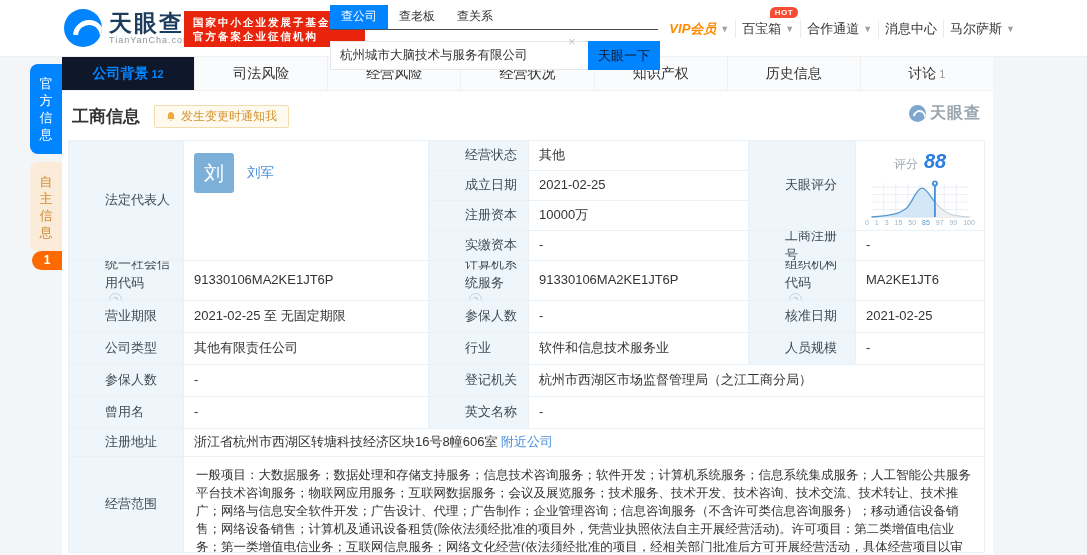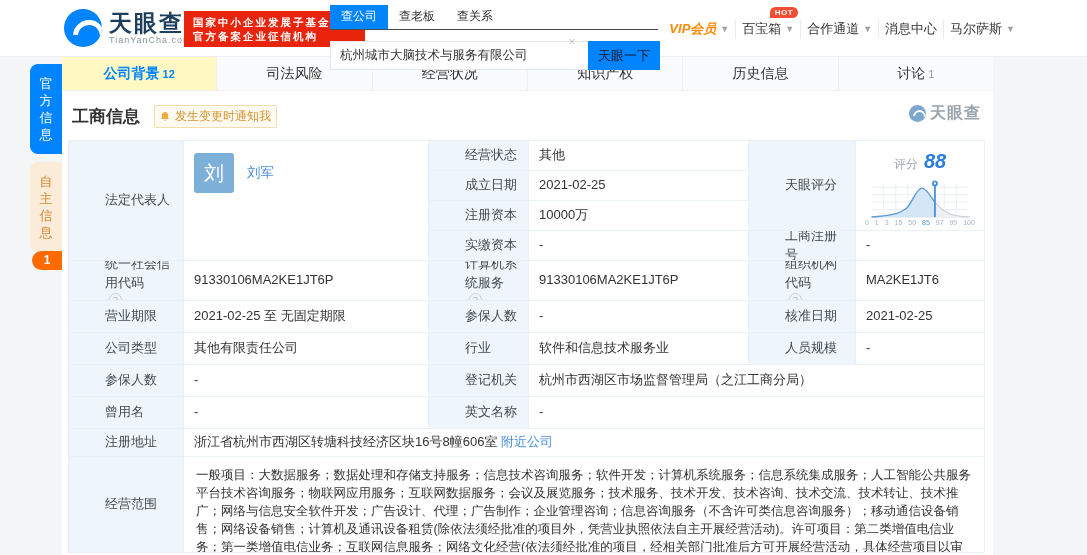--- a/index.html
+++ b/index.html
@@ -30,36 +30,36 @@
   .caret { font-size:9px; color:#9aa2aa; margin-left:4px; font-style:normal; }
   .hot { position:absolute; top:-13px; right:2px; background:#f74c31; color:#fff; font-size:8px; font-weight:bold; padding:1px 5px; border-radius:6px 6px 6px 0; letter-spacing:.5px; }
 
   
   .card { position:absolute; left:62px; top:57px; width:931px; height:498px; background:#fff; }
 
   
   .nav { display:flex; height:34px; background:#fafbfc; border-bottom:1px solid #f0f0f0; }
   .nav-tab { flex:1; display:flex; align-items:center; justify-content:center; font-size:14px; color:#333; cursor:pointer; border-left:1px solid #f0f0f0; }
   .nav-tab:first-child { border-left:none; }
-  .nav-tab.on { background:#fef9c3; color:#0084ff; font-weight:bold; }
+  .nav-tab.on { background:#0f172a; color:#0084ff; font-weight:bold; }
   .cnt { font-style:normal; font-size:11px; margin-left:3px; color:#999; }
   .nav-tab.on .cnt { color:#0084ff; }
 
   
   .side { position:absolute; left:30px; top:64px; width:32px; z-index:4; }
   .vtab { width:32px; border-radius:8px 0 0 8px; padding:11px 0; cursor:pointer; }
   .vtab-inner { display:block; width:14px; margin:0 auto; font-size:13px; line-height:17px; word-break:break-all; text-align:center; }
   .vtab.official { background:#0084ff; color:#fff; }
   .vtab.self { background:#fbecd9; color:#cf8b33; margin-top:8px; }
   .vbadge { width:30px; height:19px; margin-left:2px; background:#ff6a00; color:#fff; font-size:12px; font-weight:bold; text-align:center; line-height:19px; border-radius:10px 0 0 10px; margin-top:-1px; }
 
   
   .sec-head { display:flex; align-items:center; padding:14px 10px 10px 10px; }
   .sec-title { font-size:17px; font-weight:bold; color:#333; }
-  .notify { display:flex; align-items:center; margin-left:14px; border:1px solid #f3ddae; background:#fffaf0; color:#d3942f; font-size:12px; padding:2px 5px; border-radius:2px; cursor:pointer; }
+  .notify { display:flex; align-items:center; margin-left:14px; border:1px solid #f3ddae; background:#fffaf0; color:#d3942f; font-size:12px; padding:2px 11px; border-radius:2px; cursor:pointer; }
   .bell { width:10px; height:11px; margin-right:5px; }
   .wm { position:absolute; right:12px; top:46px; display:flex; align-items:center; }
   .wm-ic { width:17px; height:17px; border-radius:50%; background:#7da7cc; position:relative; overflow:hidden; margin-right:4px; }
   .wm-ic::after { content:""; position:absolute; left:4px; top:5px; width:9px; height:9px; border-radius:50%; border:2.5px solid #fff; border-left-color:transparent; border-bottom-color:transparent; transform:rotate(-40deg); }
   .wm-txt { font-size:16px; font-weight:bold; color:#99a4ad; letter-spacing:1px; }
 
   
   .tbl { margin:2px 0 0 6px; width:916px; display:grid;
     grid-template-columns:115px 245px 100px 220px 107px 129px;
     grid-template-rows:30px 30px 30px 30px 40px 32px 32px 32px 32px 28px 96px;
@@ -146,20 +146,23 @@
 
 <div class="card">
 
   <div class="nav">
     <span class="nav-tab on">
         <span>公司背景</span>
         <i class="cnt">12</i>
       </span>
     <span class="nav-tab">
         <span>司法风险</span>
+      </span>
+    <span class="nav-tab">
+        <span>经营风险</span>
       </span>
     <span class="nav-tab">
         <span>经营状况</span>
       </span>
     <span class="nav-tab">
         <span>知识产权</span>
       </span>
     <span class="nav-tab">
         <span>历史信息</span>
       </span>

